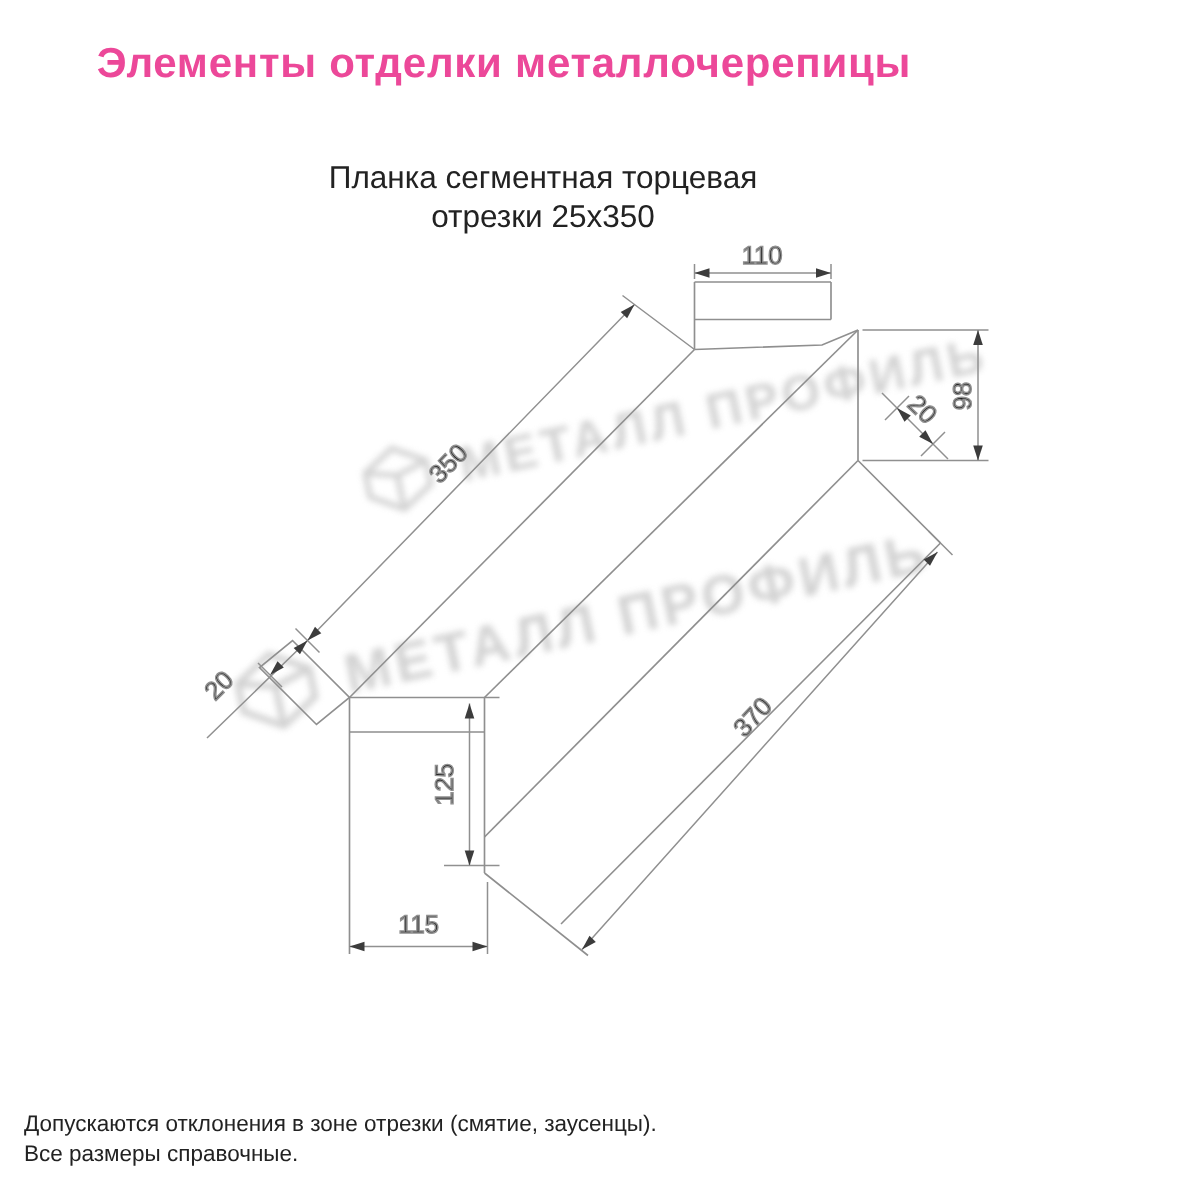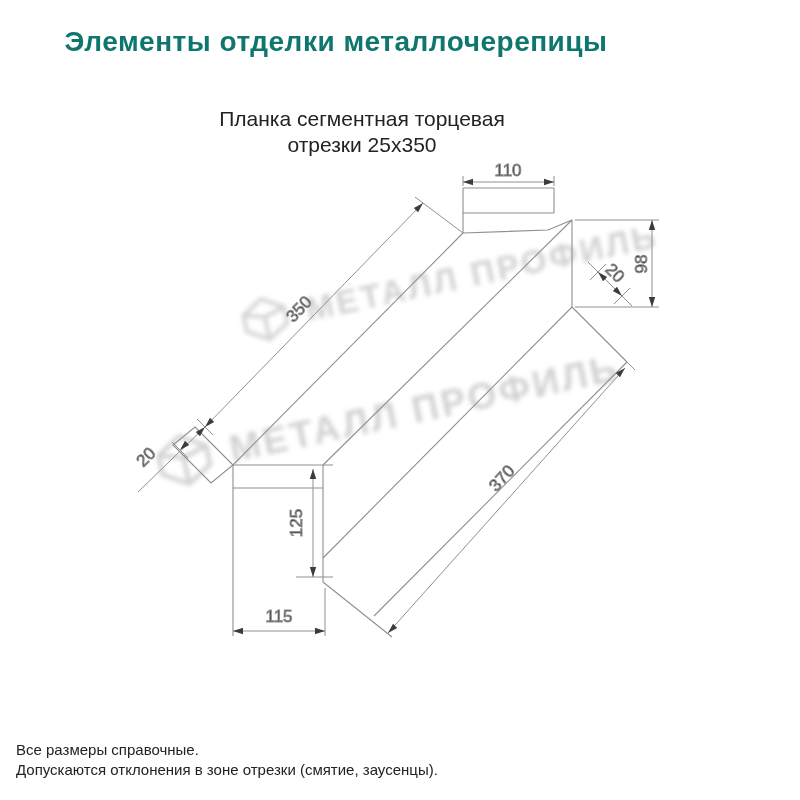--- a/index.html
+++ b/index.html
@@ -11,21 +11,21 @@
     font-family: "Liberation Sans", sans-serif;
     color: #1a1a1a;
   }
   .title {
     position: absolute;
     left: 0; top: 26px; width: 672px;
     text-align: center;
     font-size: 28px;
     font-weight: bold;
     letter-spacing: 0.5px;
-    color: #0f766e;
+    color: #ec4899;
   }
   .subtitle {
     position: absolute;
     left: 0; top: 106px; width: 724px;
     text-align: center;
     font-size: 21px;
     line-height: 26px;
     color: #222222;
   }
   .footer {
@@ -88,22 +88,22 @@
   </svg>
   <span>МЕТАЛЛ ПРОФИЛЬ</span>
 </div>
 
 <div class="title">Элементы отделки металлочерепицы</div>
 <div class="subtitle">
   <div>Планка сегментная торцевая</div>
   <div>отрезки 25x350</div>
 </div>
 <div class="footer">
+  <div>Допускаются отклонения в зоне отрезки (смятие, заусенцы).</div>
   <div>Все размеры справочные.</div>
-  <div>Допускаются отклонения в зоне отрезки (смятие, заусенцы).</div>
 </div>
 
 <svg class="drawing" width="800" height="800" viewBox="0 0 800 800">
 
   <g class="geo">
 
     <path d="M463,188 H554 M463,188 V233 M554,188 V213 M463,213 H554 M463,233 L548,230 L572,220"></path>
 
     <path d="M233,465 L463,233"></path>
     <path d="M572,220 L323,465"></path>

